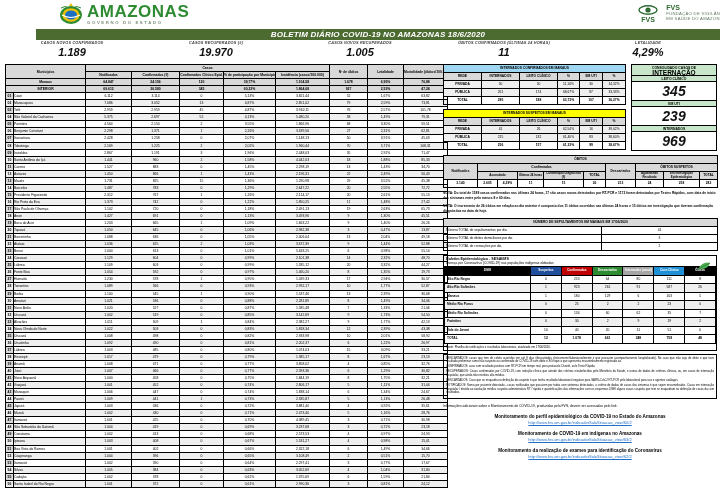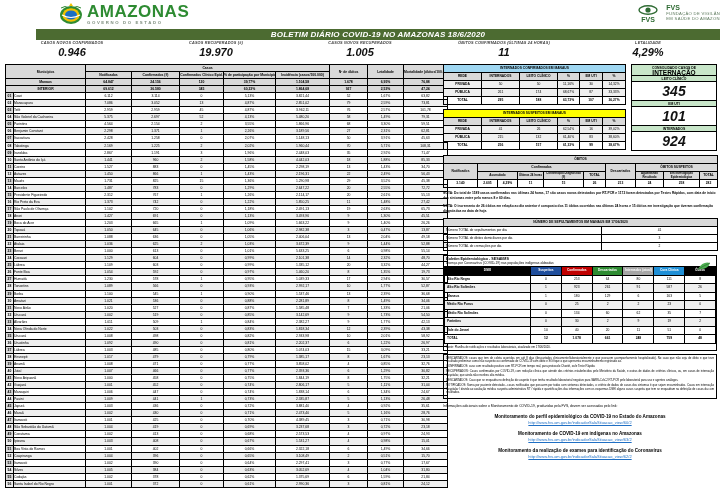--- a/index.html
+++ b/index.html
@@ -237,21 +237,21 @@
         <div class="fvs-desc">EM SAÚDE DO AMAZONAS</div>
       </div>
     </div>
   </div>
 
   <div class="title-bar">BOLETIM DIÁRIO COVID-19 NO AMAZONAS 18/6/2020</div>
 
   <div class="kpi-row" id="kpiRow">
       <div class="kpi">
         <div class="kpi-label">CASOS NOVOS CONFIRMADOS</div>
-        <div class="kpi-value">0.946</div>
+        <div class="kpi-value">1.189</div>
       </div>
       <div class="kpi">
         <div class="kpi-label">CASOS RECUPERADOS (#)</div>
         <div class="kpi-value">19.970</div>
       </div>
       <div class="kpi">
         <div class="kpi-label">CASOS NOVOS RECUPERADOS</div>
         <div class="kpi-value">1.005</div>
       </div>
       <div class="kpi">
@@ -1112,23 +1112,23 @@
 
       <div class="intern-box">
         <div class="ib-title">
           <span>CONSOLIDADO CASOS DE</span>
           <span class="big">INTERNAÇÃO</span>
         </div>
         <div id="consolidadoItems">
             <div class="ib-sub">LEITO CLÍNICO</div>
             <div class="ib-num">345</div>
             <div class="ib-sub">EM UTI</div>
-            <div class="ib-num">101</div>
+            <div class="ib-num">239</div>
             <div class="ib-sub">INTERNADOS</div>
-            <div class="ib-num">924</div>
+            <div class="ib-num">969</div>
           </div>
       </div>
     </div>
 
     <table class="rt" style="width:274px; margin-top:5px;">
       <colgroup>
         <col style="width:34px">
           <col style="width:20px">
           <col style="width:20px">
           <col style="width:26px">

